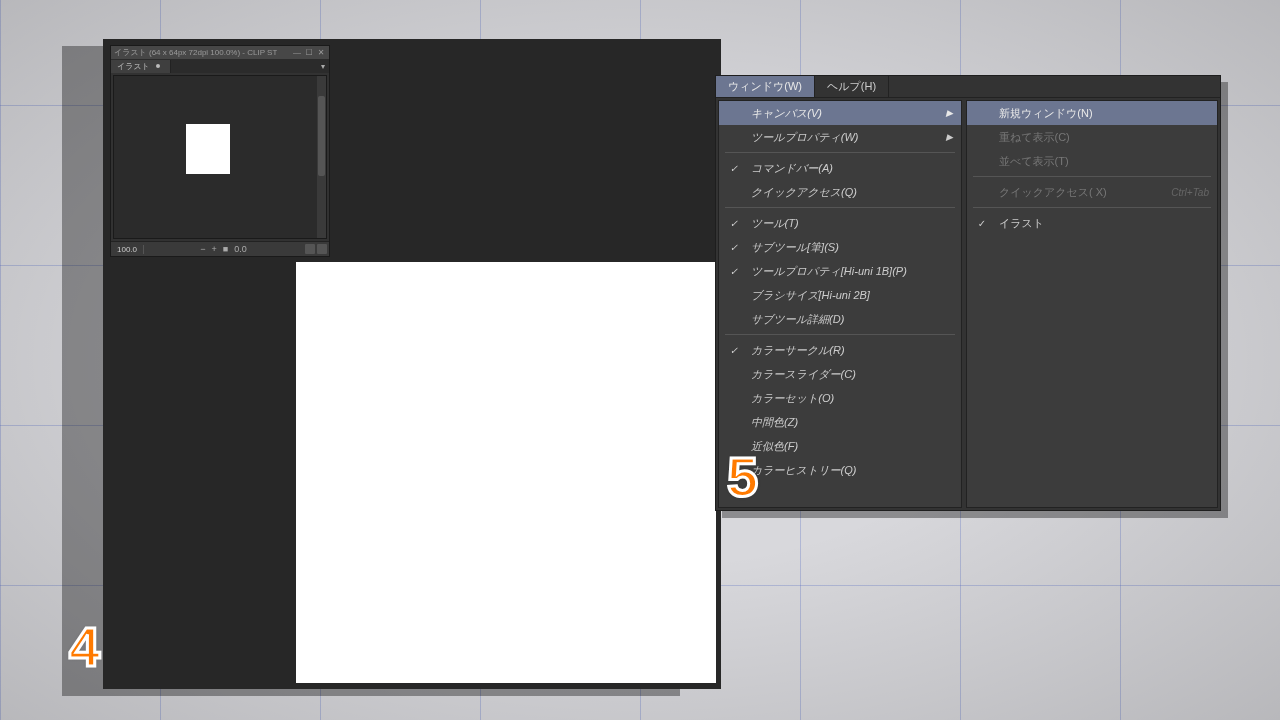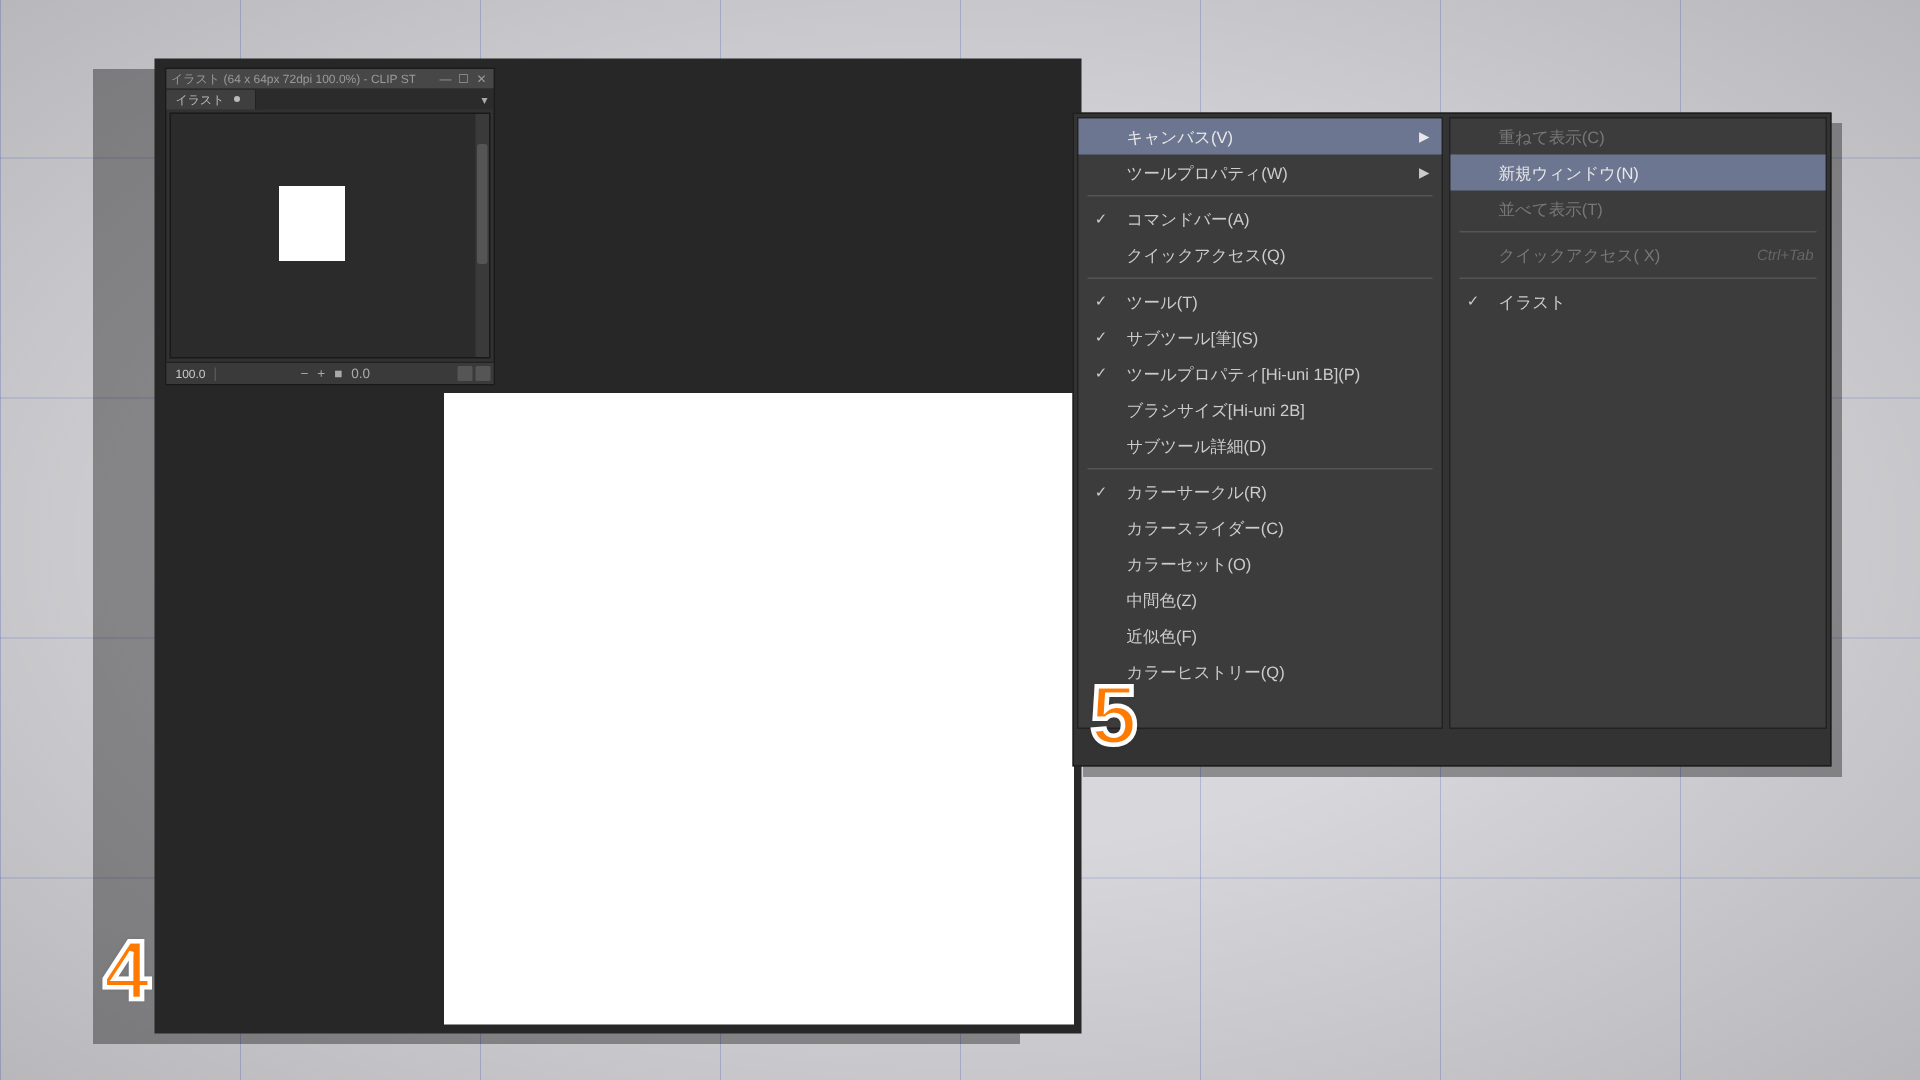--- a/index.html
+++ b/index.html
@@ -165,21 +165,21 @@
     display:flex;
     height:calc(100% - 22px);
   }
   .menu-col {
     background:#3c3c3c;
     border:1px solid #222;
     margin:2px;
     font-size:11px;
     color:#ccc;
   }
-  .menu-col.left { width:244px; }
+  .menu-col.left { width:244px;font-style:italic; }
   .menu-col.right { width:252px; }
   .menu-item {
     display:flex;
     align-items:center;
     height:24px;
     padding:0 8px 0 4px;
     position:relative;
   }
   .menu-item.selected {
     background:#6c7691;
@@ -254,20 +254,24 @@
       <div class="end">
         <div></div>
         <div></div>
       </div>
     </div>
   </div>
 </div>
 
 <div class="menu-shadow"></div>
 <div class="menu-wrap">
+  <div class="menu-tabs" id="menu-tabs">
+      <div class="menu-tab active">ウィンドウ(W)</div>
+      <div class="menu-tab">ヘルプ(H)</div>
+    </div>
   <div class="menu-body">
     <div class="menu-col left" id="menu-left">
         <div class="menu-item selected">
           <span class="check"></span>
           <span class="label">キャンバス(V)</span>
           <span class="arrow">▶</span>
         </div>
         <div class="menu-item">
           <span class="check"></span>
           <span class="label">ツールプロパティ(W)</span>
@@ -323,27 +327,27 @@
         <div class="menu-item">
           <span class="check"></span>
           <span class="label">近似色(F)</span>
         </div>
         <div class="menu-item">
           <span class="check"></span>
           <span class="label">カラーヒストリー(Q)</span>
         </div>
       </div>
     <div class="menu-col right" id="menu-right">
+        <div class="menu-item selected">
+          <span class="check"></span>
+          <span class="label">新規ウィンドウ(N)</span>
+        </div>
         <div class="menu-item disabled">
           <span class="check"></span>
           <span class="label">重ねて表示(C)</span>
-        </div>
-        <div class="menu-item selected">
-          <span class="check"></span>
-          <span class="label">新規ウィンドウ(N)</span>
         </div>
         <div class="menu-item disabled">
           <span class="check"></span>
           <span class="label">並べて表示(T)</span>
         </div>
         <div class="menu-sep"></div>
         <div class="menu-item disabled">
           <span class="check"></span>
           <span class="label">クイックアクセス( X)</span>
           <span class="shortcut">Ctrl+Tab</span>

